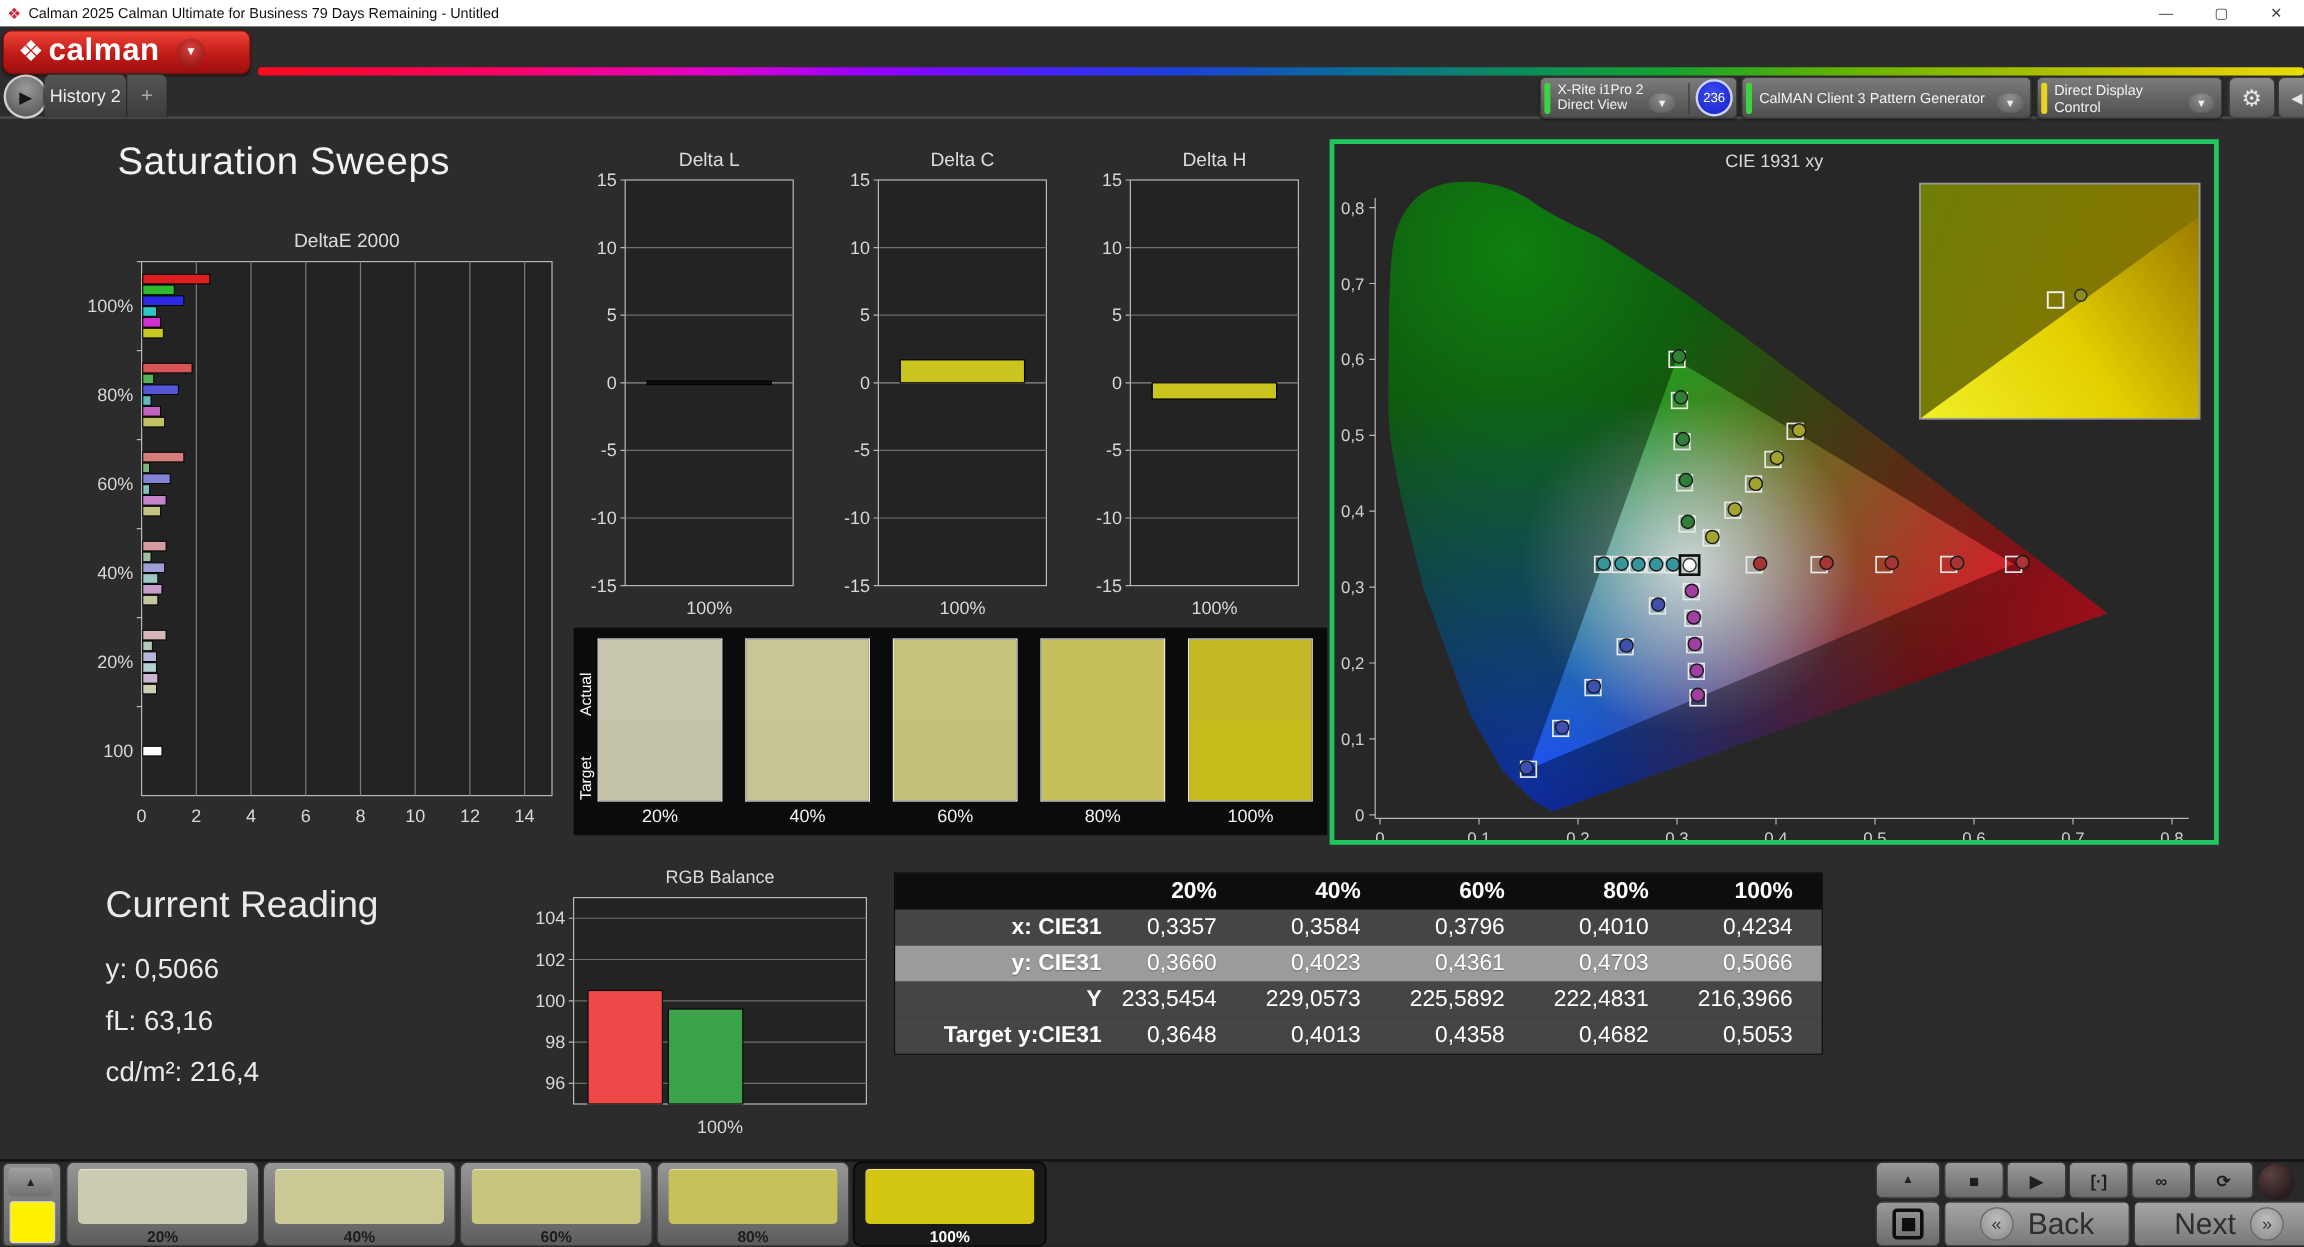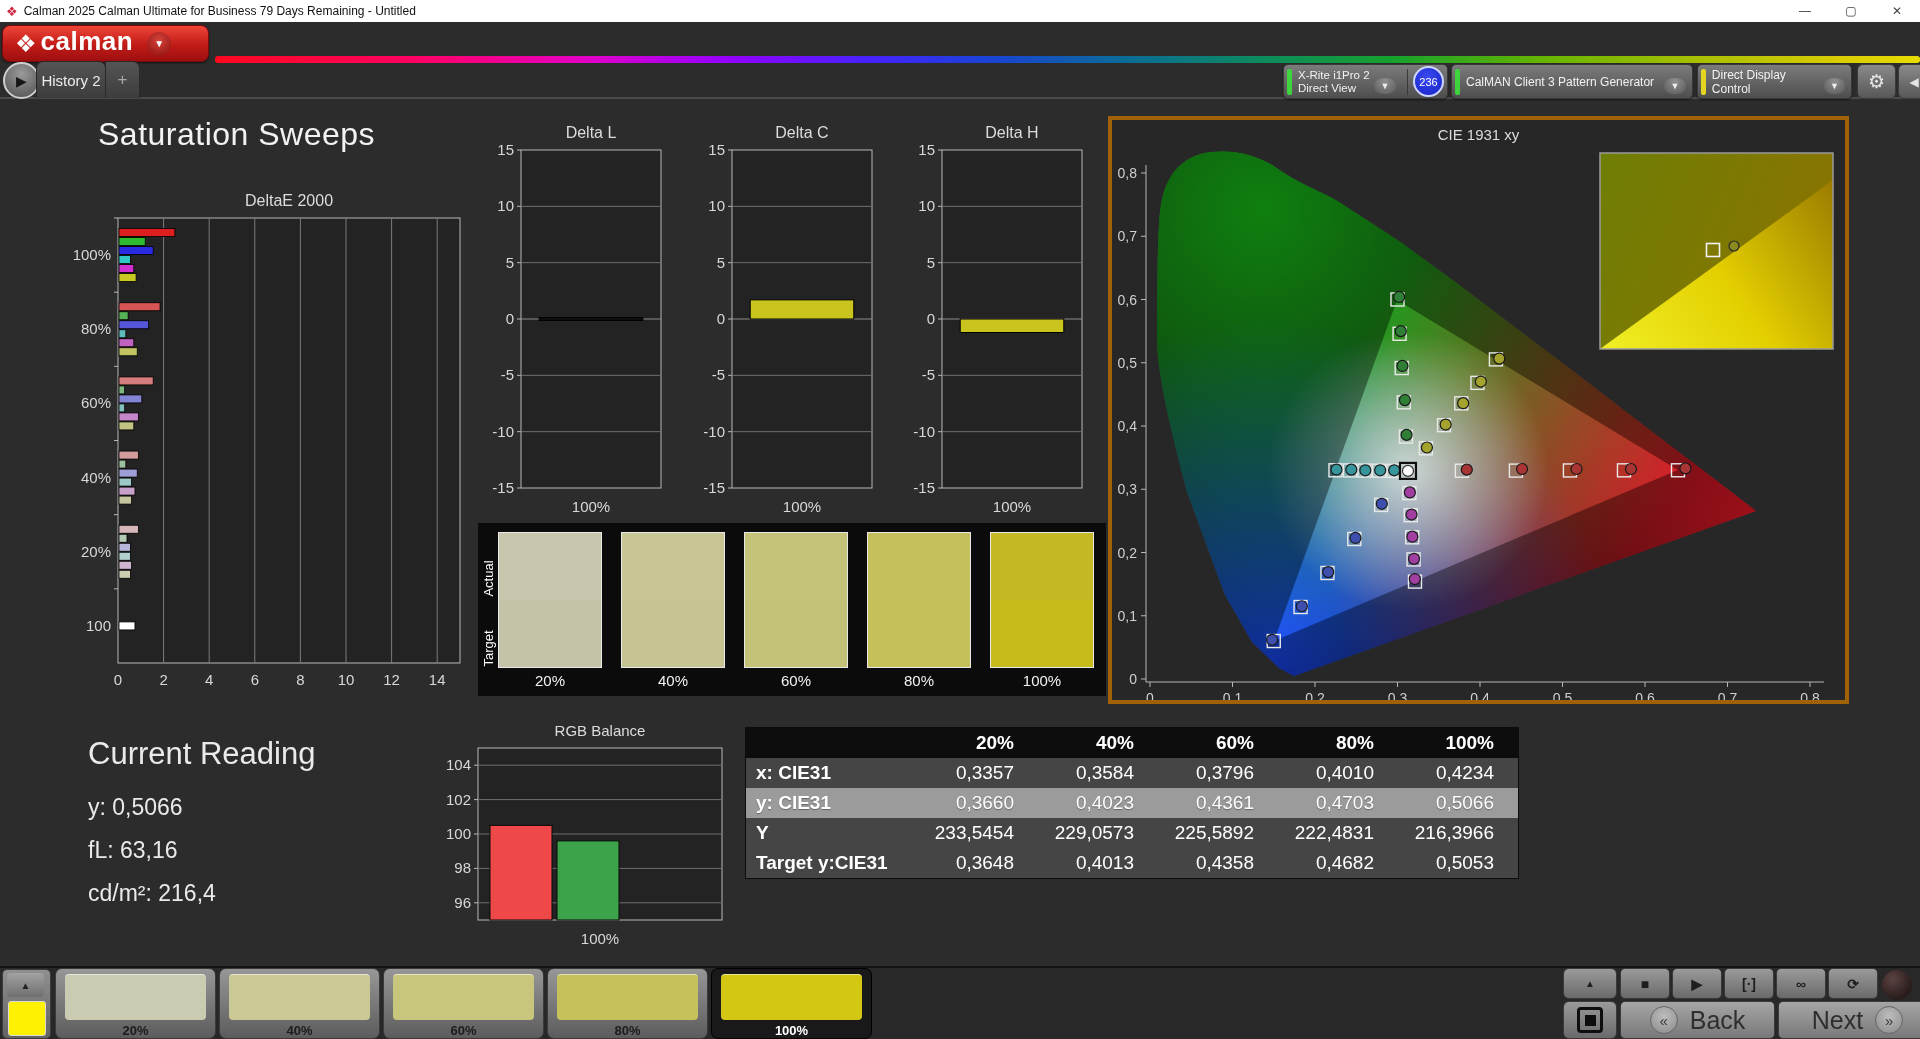--- a/index.html
+++ b/index.html
@@ -38,21 +38,21 @@
   .badge{width:27px;height:27px;border-radius:50%;background:radial-gradient(circle at 45% 35%,#3a4cf2,#1420c4);border:2px solid #ccd4ff;color:#fff;font-size:11px;display:flex;align-items:center;justify-content:center;margin-right:3px;}
   #dd-source{left:1451px;width:240px;}
   #dd-display{left:1697px;width:153px;}
   .sqbtn{top:64px;height:33px;border-radius:6px;background:linear-gradient(#8a8a8a,#575757);border:1px solid #3a3a3a;display:flex;align-items:center;justify-content:center;color:#e6e6e6;}
   #btn-gear{left:1857px;width:37px;font-size:19px;}
   #btn-collapse{left:1898px;width:30px;font-size:12px;}
 
   #page-title{left:98px;top:116px;font-size:32px;color:#f2f2f2;letter-spacing:.5px;}
 
   
-  #cie-panel{left:1108px;top:116px;width:733px;height:580px;background:#272727;border:4px solid #a16207;}
+  #cie-panel{left:1108px;top:116px;width:733px;height:580px;background:#272727;border:4px solid #22c55e;}
   #cie-title{position:absolute;left:0;top:6px;width:100%;text-align:center;color:#dcdcdc;font-size:15px;}
 
   
   #strip{left:478px;top:523px;width:628px;height:173px;background:#0b0b0b;}
   .vlabel{position:absolute;left:-15px;width:50px;text-align:center;color:#fff;font-size:13px;transform:rotate(-90deg);}
   .strip-col{position:absolute;top:9px;width:104px;}
   .strip-swatch{width:104px;height:136px;border:1px solid #e9e9e9;box-sizing:border-box;}
   .strip-label{margin-top:4px;text-align:center;color:#f2f2f2;font-size:15px;}
 
   
@@ -60,21 +60,21 @@
   #reading .rd-title{font-size:31px;margin-bottom:14px;}
   #reading .rd-line{font-size:23px;line-height:43px;}
 
   
   #results{left:745px;top:727px;width:772px;border:1px solid #0c0c0c;}
   .trow{display:flex;height:30px;line-height:30px;color:#fff;font-size:19px;}
   .trow.head{background:#0d0d0d;font-weight:bold;}
   .trow.dark{background:#454545;}
   .trow.light{background:#9b9b9b;text-shadow:0 1px 1px rgba(0,0,0,.35);}
   .tcell{width:120px;text-align:right;padding-right:24px;box-sizing:border-box;}
-  .tlabel{width:172px;text-align:left;padding-left:10px;font-weight:bold;box-sizing:border-box;}
+  .tlabel{width:172px;text-align:right;padding-left:10px;font-weight:bold;box-sizing:border-box;}
 
   
   #bottombar{left:0;top:966px;width:1920px;height:73px;background:#282828;border-top:2px solid #121212;}
   #minipanel{left:2px;top:969px;width:47px;height:68px;border-radius:5px;background:linear-gradient(#8f8f8f,#636363);border:1px solid #3c3c3c;}
   #mini-up{position:absolute;left:4px;top:3px;width:37px;height:24px;border-radius:4px;background:linear-gradient(#a2a2a2,#6f6f6f);color:#222;font-size:10px;display:flex;align-items:center;justify-content:center;}
   #mini-swatch{position:absolute;left:5px;top:31px;width:36px;height:33px;border-radius:3px;border:1px solid #d8d8d8;}
   .patch{top:968px;width:161px;height:71px;border-radius:7px;background:linear-gradient(#979797,#5c5c5c);border:1px solid #3a3a3a;box-sizing:border-box;}
   .patch.sel{background:#191919;border-color:#000;}
   .patch-swatch{margin:5px 9px 0 9px;height:45px;border-radius:4px;border-top:1px solid rgba(255,255,255,.55);}
   .patch-label{text-align:center;font-size:13px;font-weight:bold;color:#1c1c1c;margin-top:3px;}

